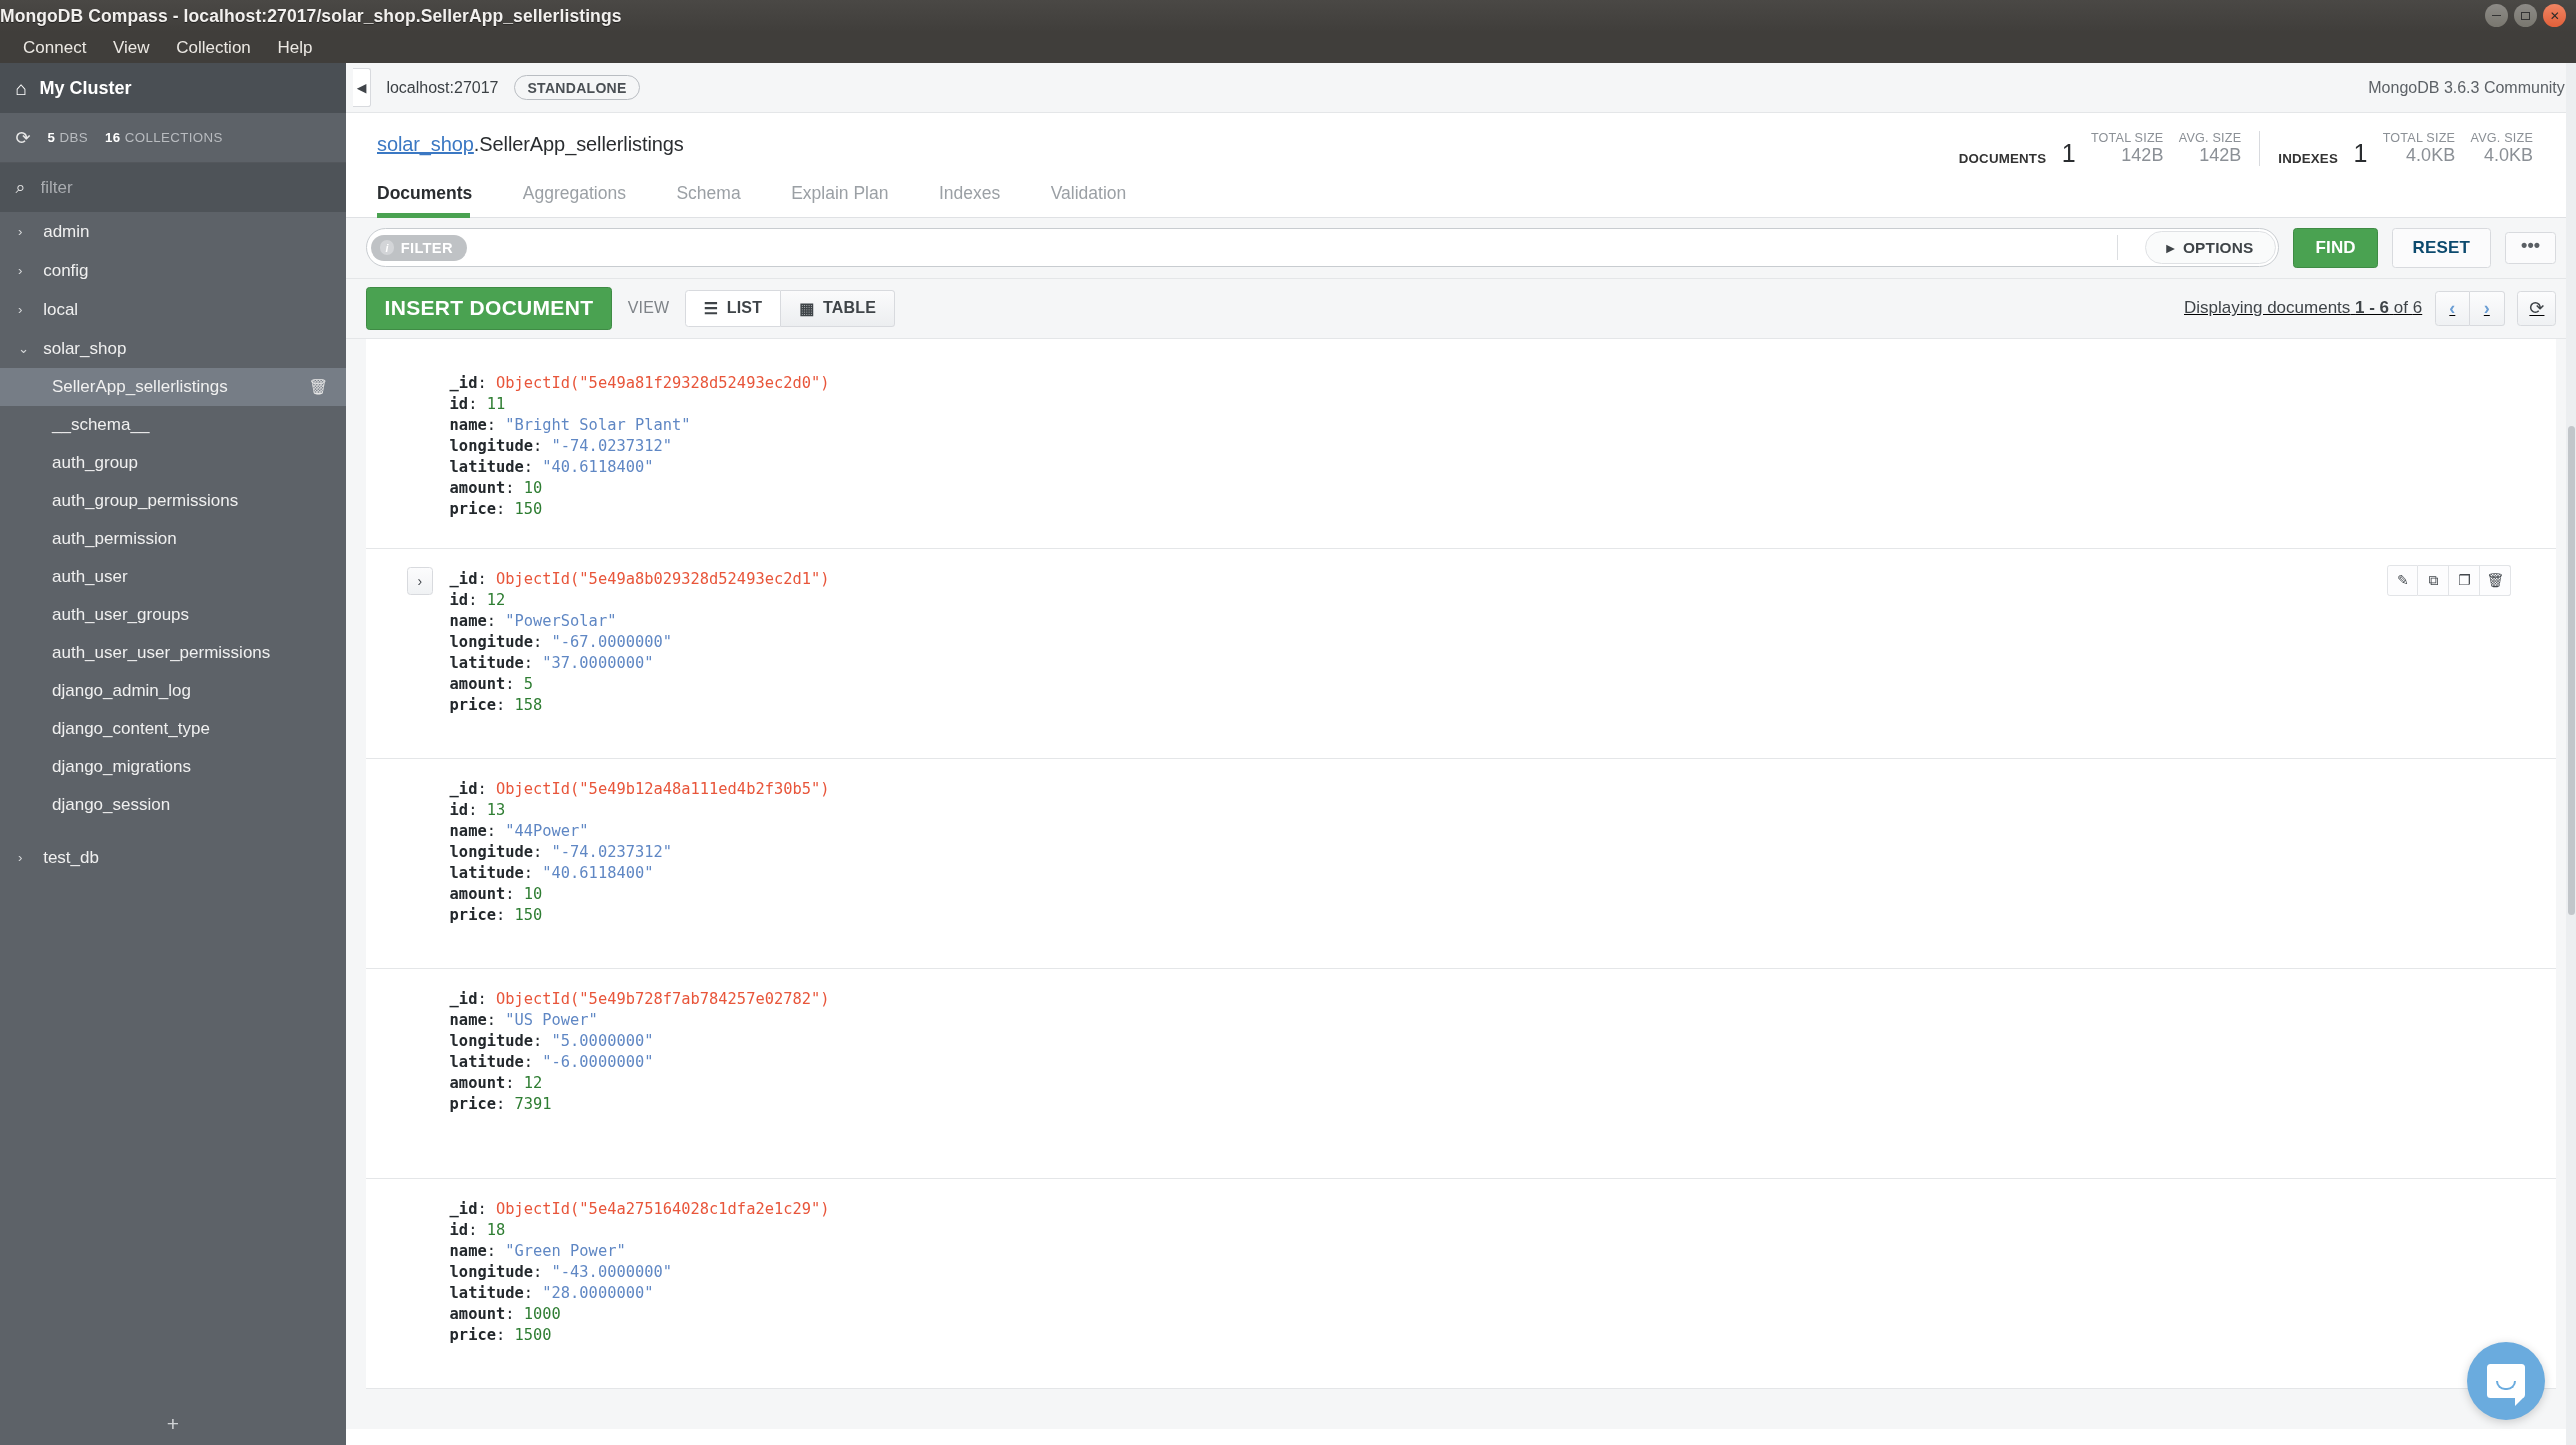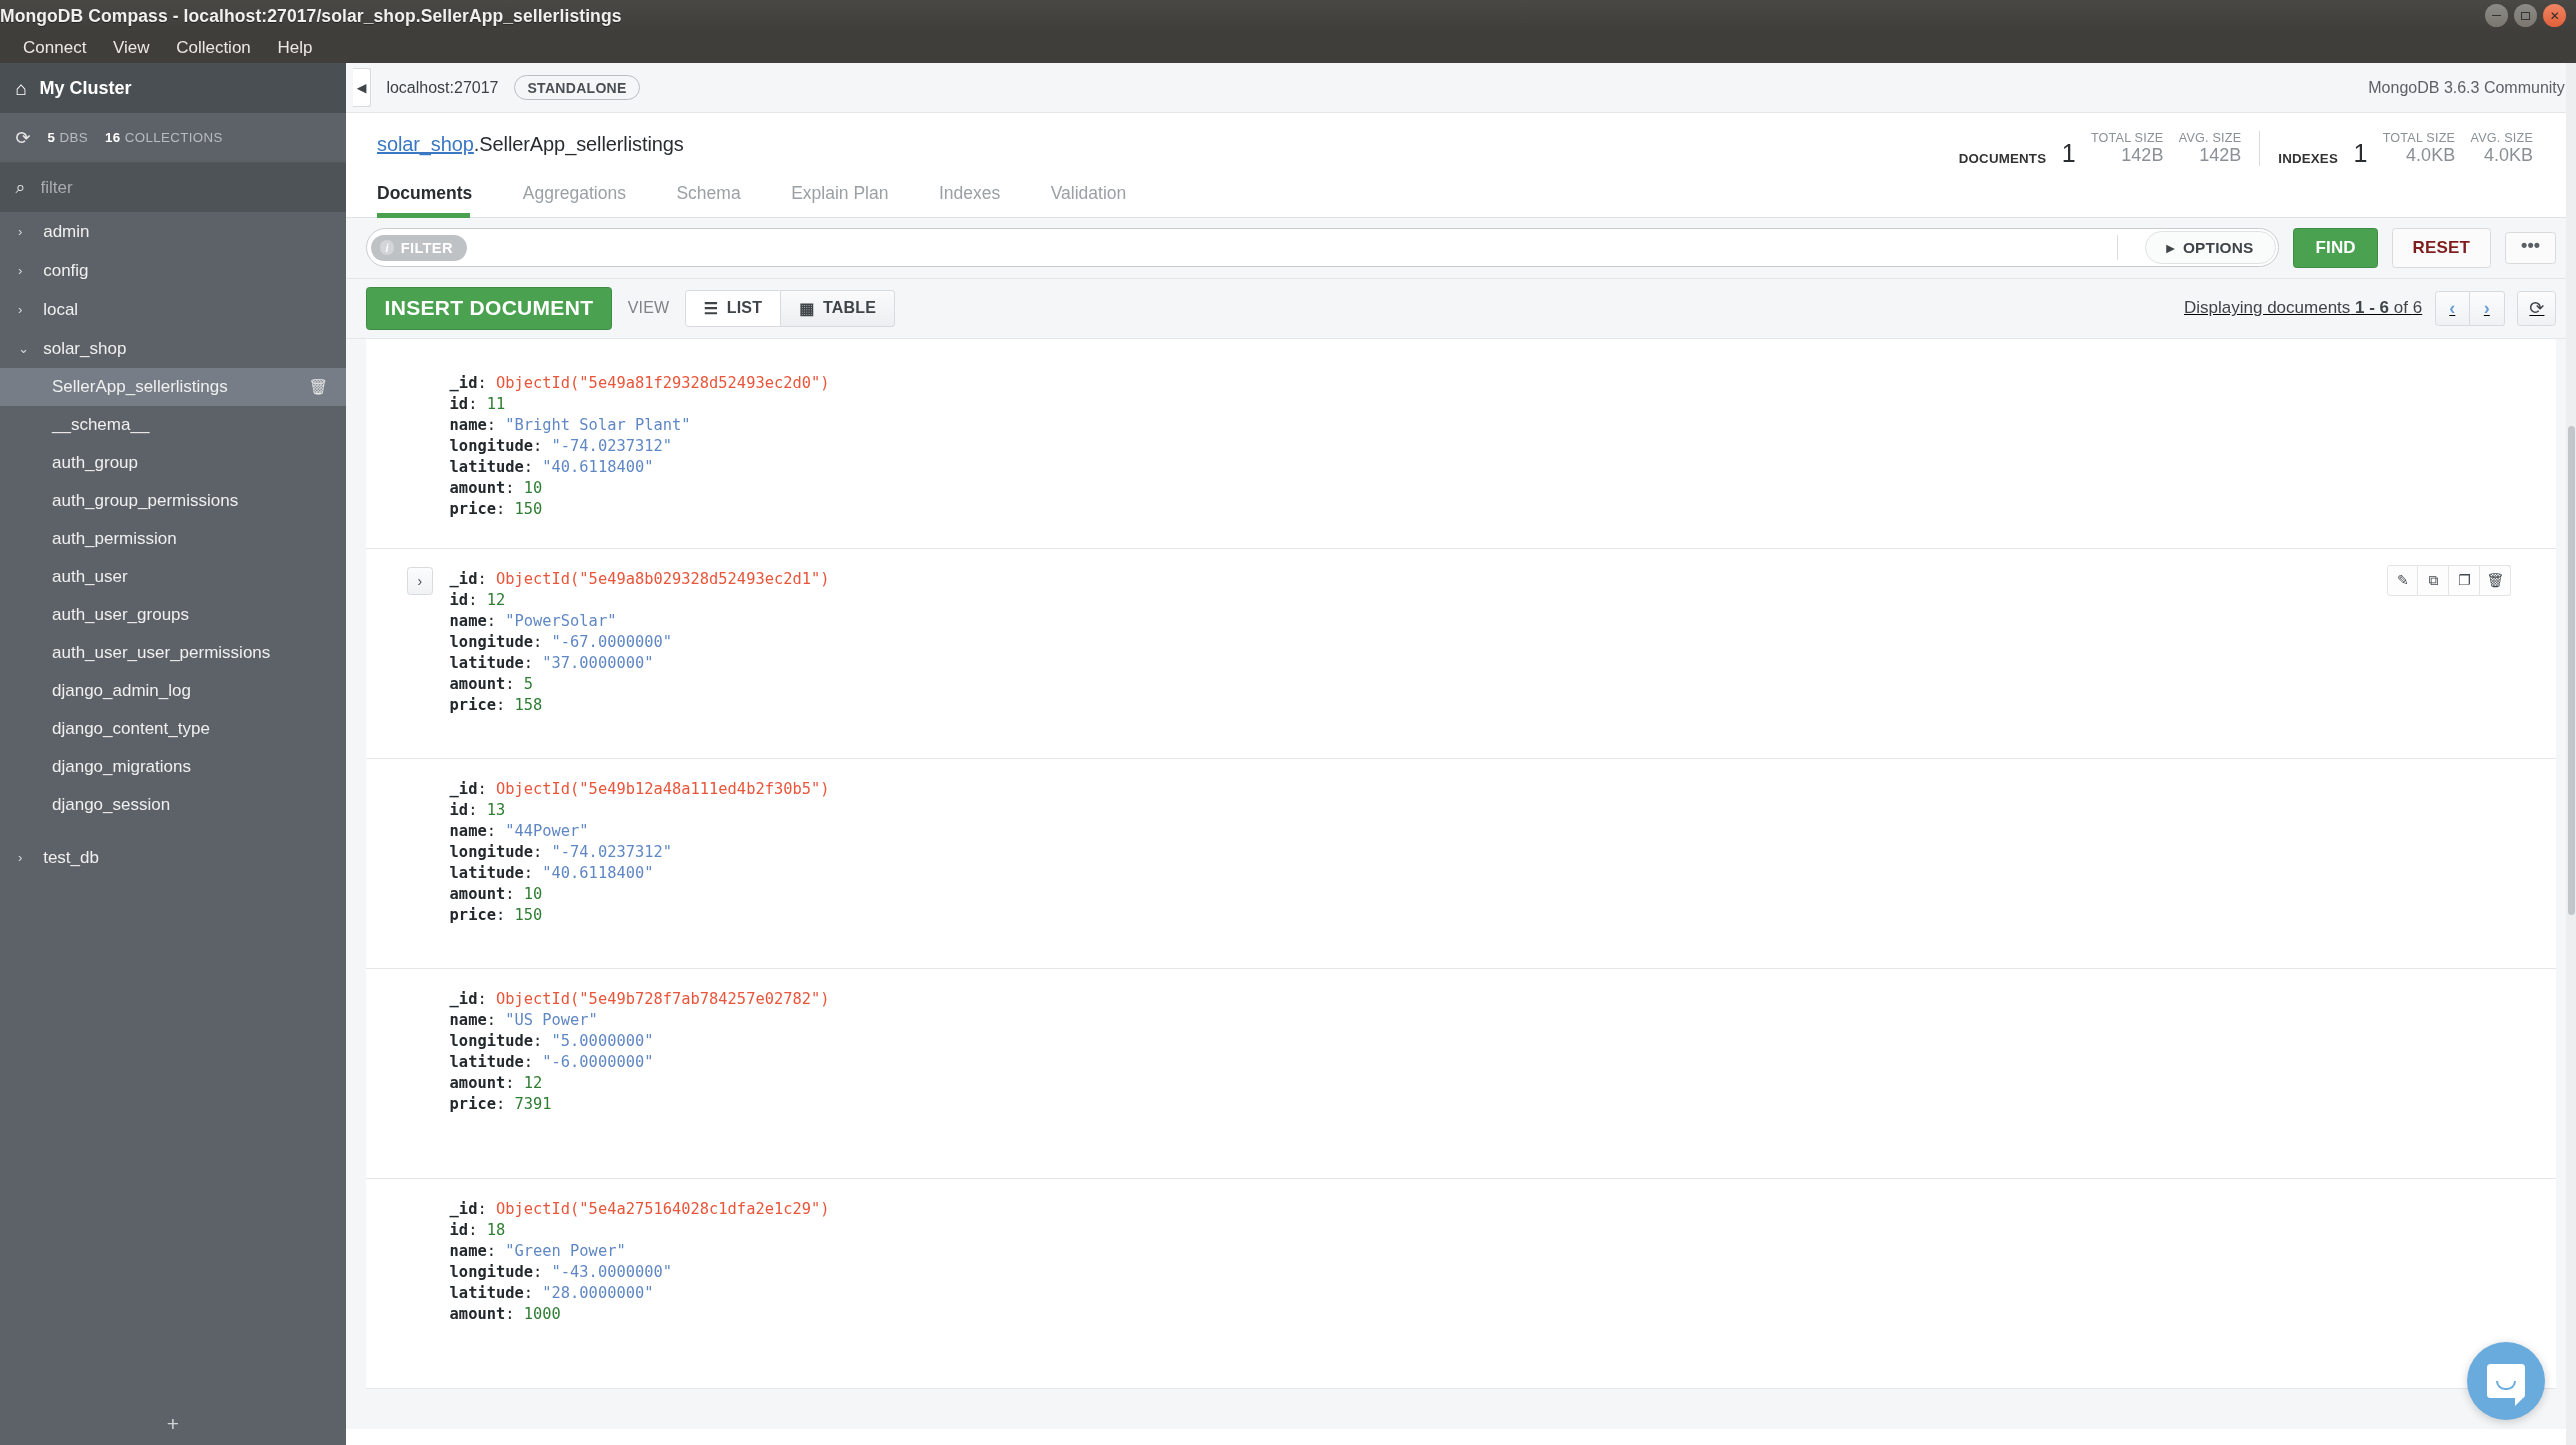--- a/index.html
+++ b/index.html
@@ -167,21 +167,21 @@
     border: 0.7px solid #dfe1e4; border-radius: 18px; background: #fafbfb;
     display: flex; align-items: center; padding: 0 21px; gap: 8.4px;
     font-size: 15.4px; color: #3f4448; font-weight: bold; letter-spacing: 0.2px;
   }
   .btn-find {
     background: #4aa251; color: #fff; font-size: 17px; font-weight: bold;
     border: 0.7px solid #3f8b45; border-radius: 3.5px; padding: 9px 21px;
     letter-spacing: 0.2px;
   }
   .btn-reset {
-    background: #fbfbfc; color: #7f1d1d; font-size: 17px; font-weight: bold;
+    background: #fbfbfc; color: #0c4a6e; font-size: 17px; font-weight: bold;
     border: 0.7px solid #d8dade; border-radius: 3.5px; padding: 9px 19.6px;
     letter-spacing: 0.2px;
   }
   .btn-dots {
     background: #fbfbfc; color: #5a5f64; font-size: 18px; font-weight: bold;
     border: 0.7px solid #d8dade; border-radius: 3.5px; padding: 7px 15.4px 12.6px;
     line-height: .6;
   }
 
   .toolbar {
@@ -543,20 +543,21 @@
     </div>
 
     <div class="doc">
       <div class="doc-body">
         <div class="doc-line"><span class="k">_id</span><span class="punct">: </span><span class="v-oid">ObjectId("5e4a275164028c1dfa2e1c29")</span></div>
         <div class="doc-line"><span class="k">id</span><span class="punct">: </span><span class="v-num">18</span></div>
         <div class="doc-line"><span class="k">name</span><span class="punct">: </span><span class="v-str">"Green Power"</span></div>
         <div class="doc-line"><span class="k">longitude</span><span class="punct">: </span><span class="v-str">"-43.0000000"</span></div>
         <div class="doc-line"><span class="k">latitude</span><span class="punct">: </span><span class="v-str">"28.0000000"</span></div>
         <div class="doc-line"><span class="k">amount</span><span class="punct">: </span><span class="v-num">1000</span></div>
+        <div class="doc-line"><span class="k">price</span><span class="punct">: </span><span class="v-num">1500</span></div>
       </div>
     </div>
 
   </div>
 
   <div class="scrollbar-track">
     <div class="scrollbar-thumb"></div>
   </div>
 
   <div class="chat-bubble">

